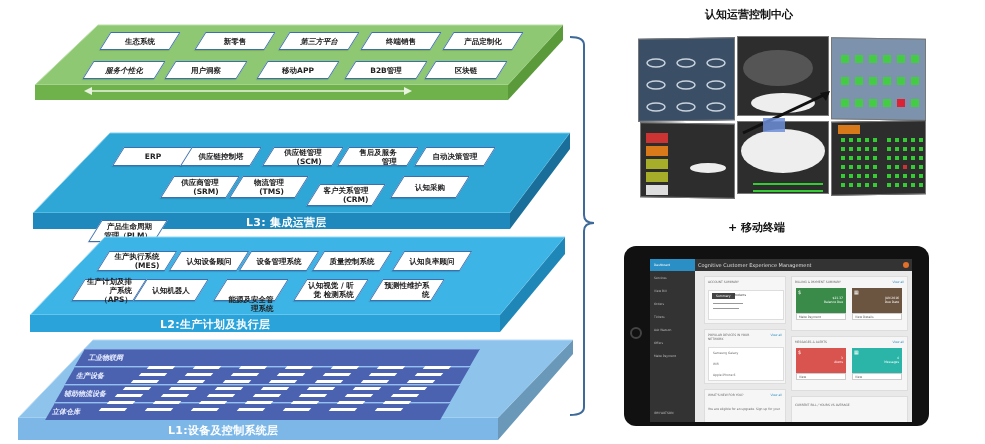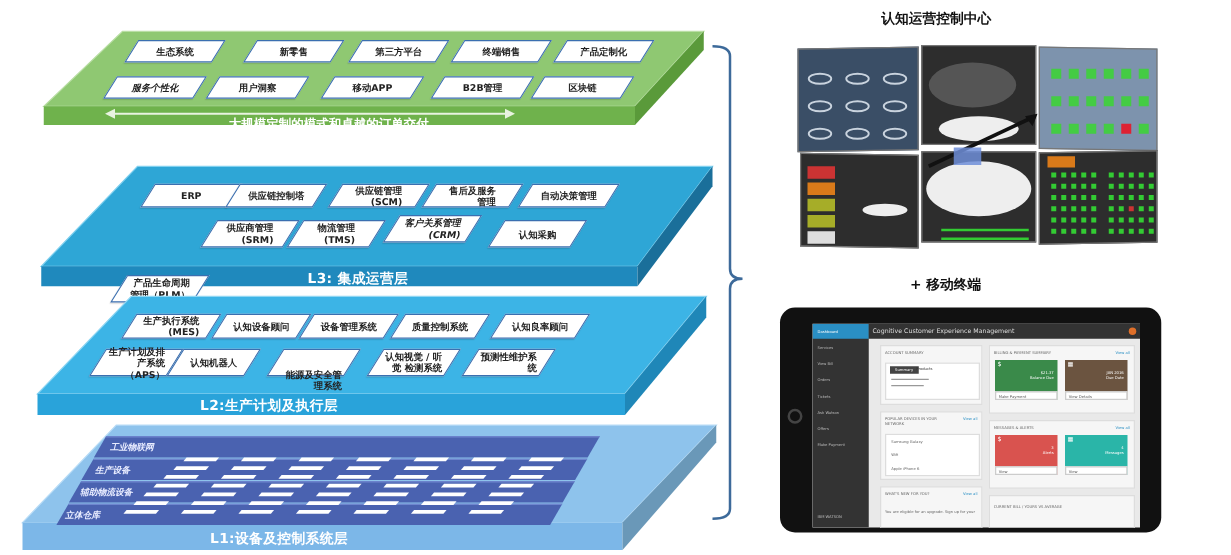--- a/index.html
+++ b/index.html
@@ -87,38 +87,37 @@
 </style>
 </head>
 <body>
 
 <div class="layer" style="left:18px;top:25px;width:545px;height:100px;">
   <svg width="545" height="100">
     <polygon points="80,0 545,0 490,60 17,60" fill="#8fc872" stroke="#b9dea4" stroke-width="1"></polygon>
     <polygon points="17,60 490,60 490,75 17,75" fill="#6fb24c"></polygon>
     <polygon points="490,60 545,0 545,15 490,75" fill="#5a9a3a"></polygon>
   </svg>
-  <div class="l4-banner" style="left:165px;top:67px;">大规模定制的模式和卓越的订单交付</div>
   <div class="layer-title" style="left:195px;top:84px;font-size:10px;">L 4 :用户管理层</div>
   <svg width="545" height="100" style="pointer-events:none">
     <line x1="70" y1="66" x2="390" y2="66" stroke="#e8f3e0" stroke-width="1.5"></line>
     <polygon points="66,66 74,62 74,70" fill="#e8f3e0"></polygon>
     <polygon points="394,66 386,62 386,70" fill="#e8f3e0"></polygon>
   </svg>
 </div>
 <div id="l4-modules">
     <div class="module" style="left: 105px; top: 32px; width: 70px; height: 18px;">
       <div class="module-bg"></div>
       <span style="white-space: pre-line;">生态系统</span>
     </div>
     <div class="module" style="left: 200px; top: 32px; width: 70px; height: 18px;">
       <div class="module-bg"></div>
       <span style="white-space: pre-line;">新零售</span>
     </div>
-    <div class="module" style="left: 284px; top: 32px; width: 70px; height: 18px;">
+    <div class="module" style="left: 284px; top: 32px; width: 70px; height: 18px; font-style: italic;">
       <div class="module-bg"></div>
       <span style="white-space: pre-line;">第三方平台</span>
     </div>
     <div class="module" style="left: 366px; top: 32px; width: 70px; height: 18px;">
       <div class="module-bg"></div>
       <span style="white-space: pre-line;">终端销售</span>
     </div>
     <div class="module" style="left: 448px; top: 32px; width: 70px; height: 18px;">
       <div class="module-bg"></div>
       <span style="white-space: pre-line;">产品定制化</span>
@@ -184,21 +183,21 @@
     <div class="module" style="left: 167px; top: 176px; width: 66px; height: 22px;">
       <div class="module-bg"></div>
       <span style="white-space: pre-line;">供应商管理
 (SRM)</span>
     </div>
     <div class="module" style="left: 236px; top: 176px; width: 66px; height: 22px;">
       <div class="module-bg"></div>
       <span style="white-space: pre-line;">物流管理
 (TMS)</span>
     </div>
-    <div class="module" style="left: 313px; top: 172px; width: 66px; height: 22px; font-style: italic;">
+    <div class="module" style="left: 313px; top: 184px; width: 66px; height: 22px;">
       <div class="module-bg"></div>
       <span style="white-space: pre-line;">客户关系管理
 (CRM)</span>
     </div>
     <div class="module" style="left: 397px; top: 176px; width: 66px; height: 22px;">
       <div class="module-bg"></div>
       <span style="white-space: pre-line;">认知采购</span>
     </div>
   </div>
 

